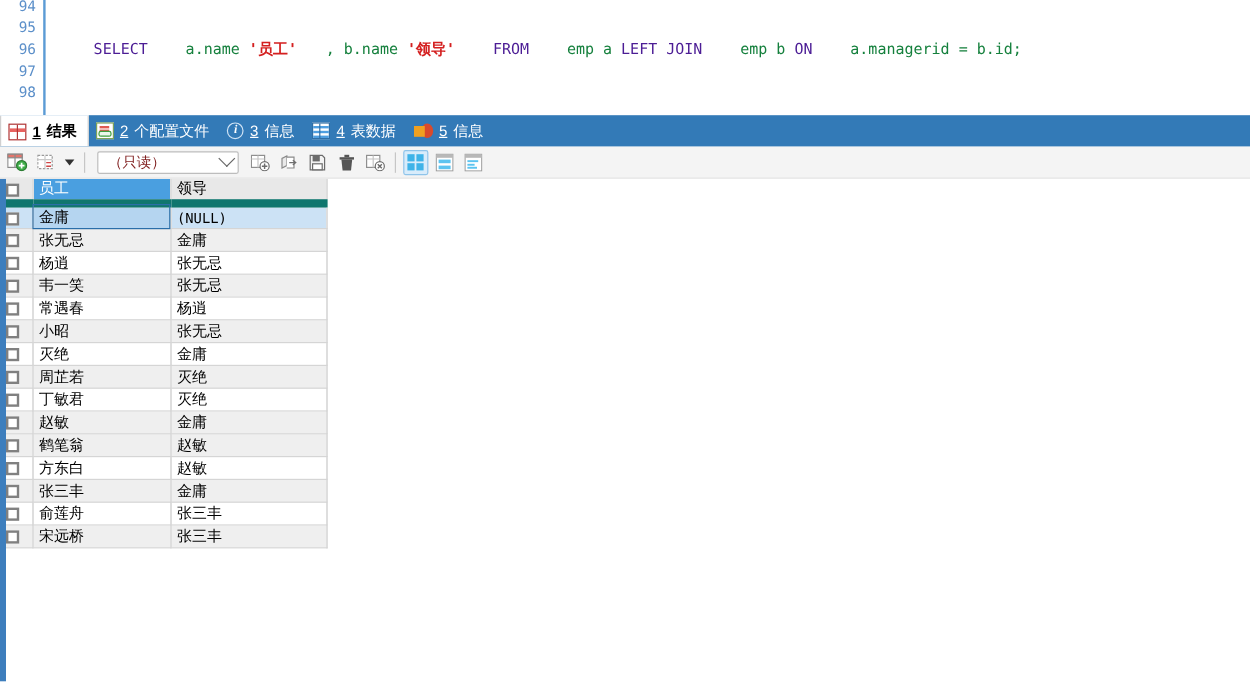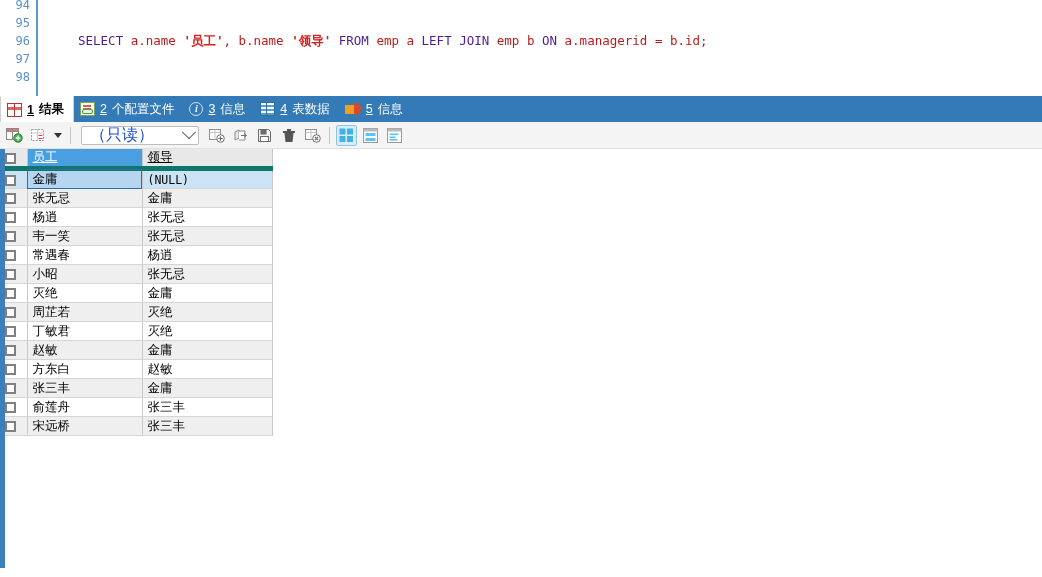--- a/index.html
+++ b/index.html
@@ -55,21 +55,21 @@
     line-height: 18px;
     font-family: "DejaVu Sans Mono", monospace;
     font-size: 12.5px;
     color: #000000;
     white-space: pre;
     padding-left: 38px;
     box-sizing: border-box;
   }
   .kw { color: #4c1d95; }
   .str { color: #d42020; font-weight: bold; }
-  .pl { color: #b91c1c; }
+  .pl { color: #15803d; margin-left: 24px; }
 
   
   .tabbar {
     position: relative;
     height: 26px;
     background: #337ab7;
     display: flex;
     align-items: stretch;
     overflow: hidden;
   }
@@ -243,22 +243,22 @@
   .readonly-select {
     width: 118px;
     height: 19px;
     background: #ffffff;
     border: 1px solid #bdbdbd;
     border-radius: 2px;
     display: flex;
     align-items: center;
     justify-content: space-between;
     padding: 0 4px 0 8px;
-    font-size: 16px;
-    color: #1d4ed8;
+    font-size: 12px;
+    color: #7f1d1d;
     box-sizing: border-box;
     margin: 0 4px;
     flex: 0 0 auto;
   }
   .chev {
     width: 9px; height: 9px;
     border-right: 1.4px solid #666;
     border-bottom: 1.4px solid #666;
     transform: rotate(45deg) translate(-2px,-2px);
   }
@@ -293,21 +293,21 @@
     box-sizing: border-box;
     font-weight: normal;
     text-align: left;
     white-space: nowrap;
     overflow: hidden;
   }
   .col-chk { width: 22px; padding: 0 !important; text-align: center; }
   .col-a { width: 115px; }
   .col-b { width: 130px; }
 
-  .hdr td { background: #e8e8e8; border-bottom: 5px solid #0f766e; text-decoration: underline; }
+  .hdr td { background: #e8e8e8; border-bottom: 7px solid #0f766e; }
   .hdr td.hsel { background: #4a9fe0; color: #ffffff; }
   .hdr td.col-chk { background: #e8e8e8; }
 
   .row-odd td { background: #ffffff; }
   .row-even td { background: #efefef; }
   .row-sel td { background: #cce2f5; }
   .row-sel td.cell-focus {
     background: #b5d5f0;
     outline: 1px solid #2a6ea8;
     outline-offset: -1px;
@@ -542,20 +542,25 @@
           <tr class="row-odd">
             <td class="col-chk"><span class="chk"></span></td>
             <td class="col-a">丁敏君</td>
             <td class="col-b">灭绝</td>
           </tr>
           <tr class="row-even">
             <td class="col-chk"><span class="chk"></span></td>
             <td class="col-a">赵敏</td>
             <td class="col-b">金庸</td>
           </tr>
+          <tr class="row-even">
+            <td class="col-chk"><span class="chk"></span></td>
+            <td class="col-a">鹤笔翁</td>
+            <td class="col-b">赵敏</td>
+          </tr>
           <tr class="row-odd">
             <td class="col-chk"><span class="chk"></span></td>
             <td class="col-a">方东白</td>
             <td class="col-b">赵敏</td>
           </tr>
           <tr class="row-even">
             <td class="col-chk"><span class="chk"></span></td>
             <td class="col-a">张三丰</td>
             <td class="col-b">金庸</td>
           </tr>

